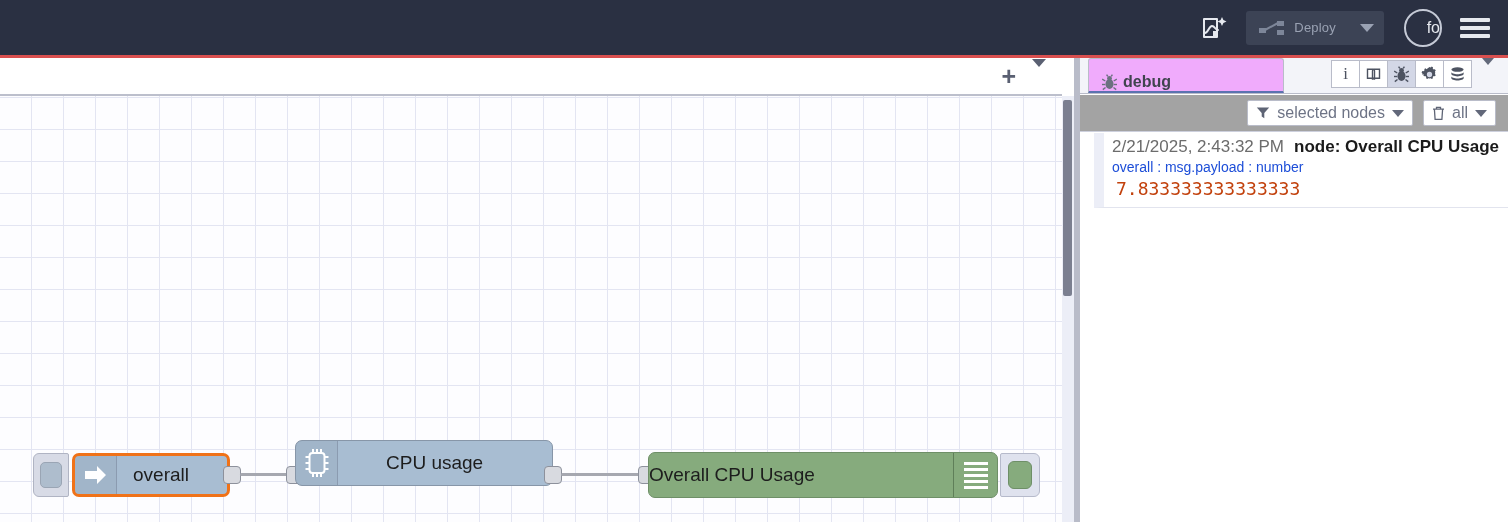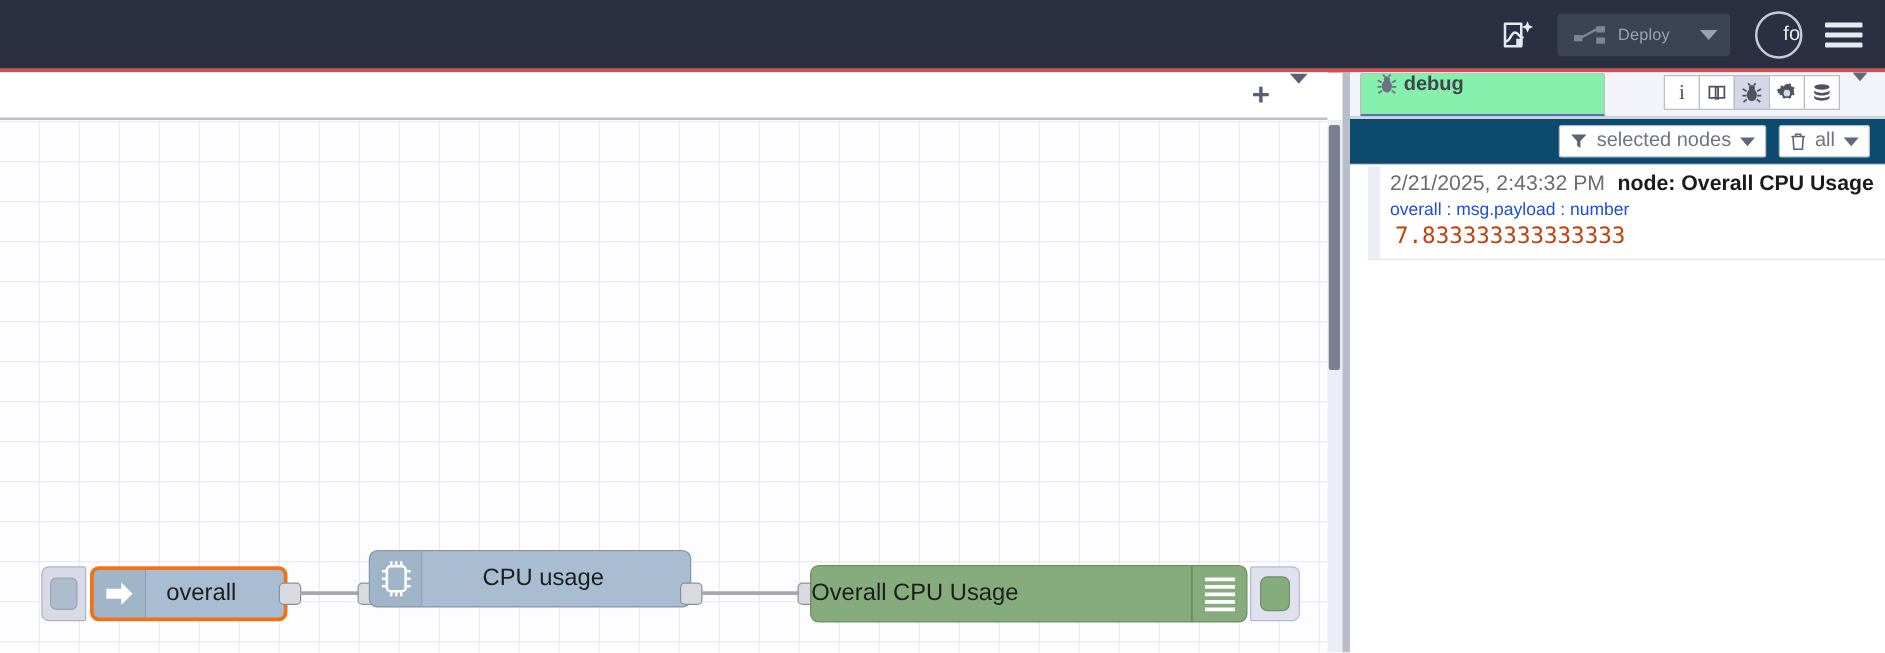--- a/index.html
+++ b/index.html
@@ -175,23 +175,23 @@
   .sidebar {
     position: absolute; left: 1080px; top: 58px; width: 428px; height: 464px;
     background: #fff;
   }
   .sb-tabrow {
     position: absolute; left: 0; top: 0; width: 428px; height: 36px;
     background: #f3f4f9; border-bottom: 1px solid #b9bcc9;
     display: flex; align-items: flex-end;
   }
   .sb-tab {
-    height: 35px; min-width: 196px; background: #86efac;
+    height: 35px; min-width: 196px; background: #f0abfc;
     border: 1px solid #b9bcc9; border-bottom: 2px solid #5b72b0;
-    border-radius: 3px 3px 0 0; display: flex; align-items: flex-start;
+    border-radius: 3px 3px 0 0; display: flex; align-items: flex-end;
     gap: 5px; padding: 0 12px; margin-left: 8px; cursor: pointer;
   }
   .sb-tab-label { font-size: 16px; font-weight: bold; color: #40444f; }
   .sb-tools {
     position: absolute; right: 6px; top: 2px;
     display: flex; align-items: center; gap: 0;
   }
   .sb-tool {
     width: 29px; height: 28px; border: 1px solid #b9bcc9;
     background: #fff; margin-left: -1px;
@@ -200,21 +200,21 @@
   }
   .sb-tool.active { background: #d3d7e6; }
   .sb-tool-caret { padding: 0 8px 0 10px; cursor: pointer; }
   .caret-sm {
     width: 0; height: 0; border-left: 6px solid transparent;
     border-right: 6px solid transparent; border-top: 7px solid #62687a;
   }
 
   .sb-filterrow {
     position: absolute; left: 0; top: 37px; width: 428px; height: 37px;
-    background: #0c4a6e; border-bottom: 1px solid #cdd0dd;
+    background: #a3a3a3; border-bottom: 1px solid #cdd0dd;
     display: flex; align-items: center; justify-content: flex-end;
     padding-right: 12px; gap: 10px;
   }
   .pill {
     display: flex; align-items: center; gap: 7px; height: 26px;
     padding: 0 8px; background: #fff; border: 1px solid #b9bcc9;
     border-radius: 2px; cursor: pointer;
   }
   .pill-label { font-size: 16px; color: #6e7486; }
 

